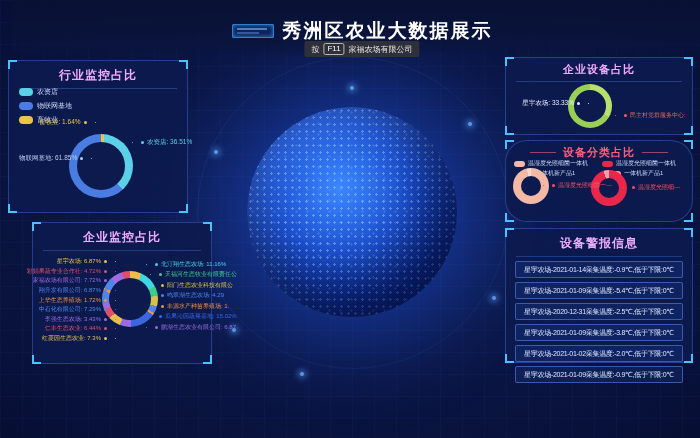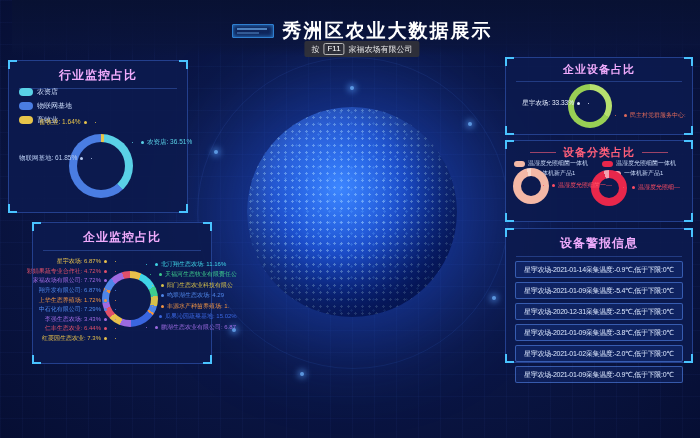--- a/index.html
+++ b/index.html
@@ -39,21 +39,21 @@
   .panel::before,.panel::after,.corners::before,.corners::after{content:"";position:absolute;width:7px;height:7px;}
   .panel::before{top:-1px;left:-1px;border-top:2px solid #49c3ff;border-left:2px solid #49c3ff;}
   .panel::after{bottom:-1px;right:-1px;border-bottom:2px solid #49c3ff;border-right:2px solid #49c3ff;}
   .corners::before{top:-1px;right:-1px;border-top:2px solid #49c3ff;border-right:2px solid #49c3ff;}
   .corners::after{bottom:-1px;left:-1px;border-bottom:2px solid #49c3ff;border-left:2px solid #49c3ff;}
   .panel h3{margin:6px 10px 3px;text-align:center;font-size:12px;font-weight:700;color:#f0abfc;
     letter-spacing:1px;padding-bottom:4px;border-bottom:1px solid rgba(90,140,255,.30);}
   .p-industry{left:8px;top:60px;width:180px;height:153px;}
   .p-enterprise{left:8px;top:222px;width:180px;height:142px;margin-left:24px;}
   .p-equipment{left:505px;top:57px;width:188px;height:78px;}
-  .p-devclass{left:505px;top:140px;width:188px;height:82px;}
+  .p-devclass{left:505px;top:140px;width:188px;height:82px;border-radius:22px;}
   .p-alarms{left:505px;top:228px;width:188px;height:135px;}
   .p-equipment h3,.p-devclass h3{font-size:11px;margin-top:4px;}
   .title-pink{color:#ff5f7a !important;border-bottom:none !important;position:relative;}
   .title-pink::before,.title-pink::after{content:"";position:absolute;top:7px;width:26px;height:1px;background:rgba(255,95,122,.6);}
   .title-pink::before{left:14px;} .title-pink::after{right:14px;}
   
   .legend{position:absolute;left:10px;top:26px;display:flex;flex-direction:column;gap:4px;}
   .legend-item{display:flex;align-items:center;gap:4px;font-size:7px;color:#c9d9f7;}
   .sw{display:inline-block;width:14px;height:8px;border-radius:4px;}
   

